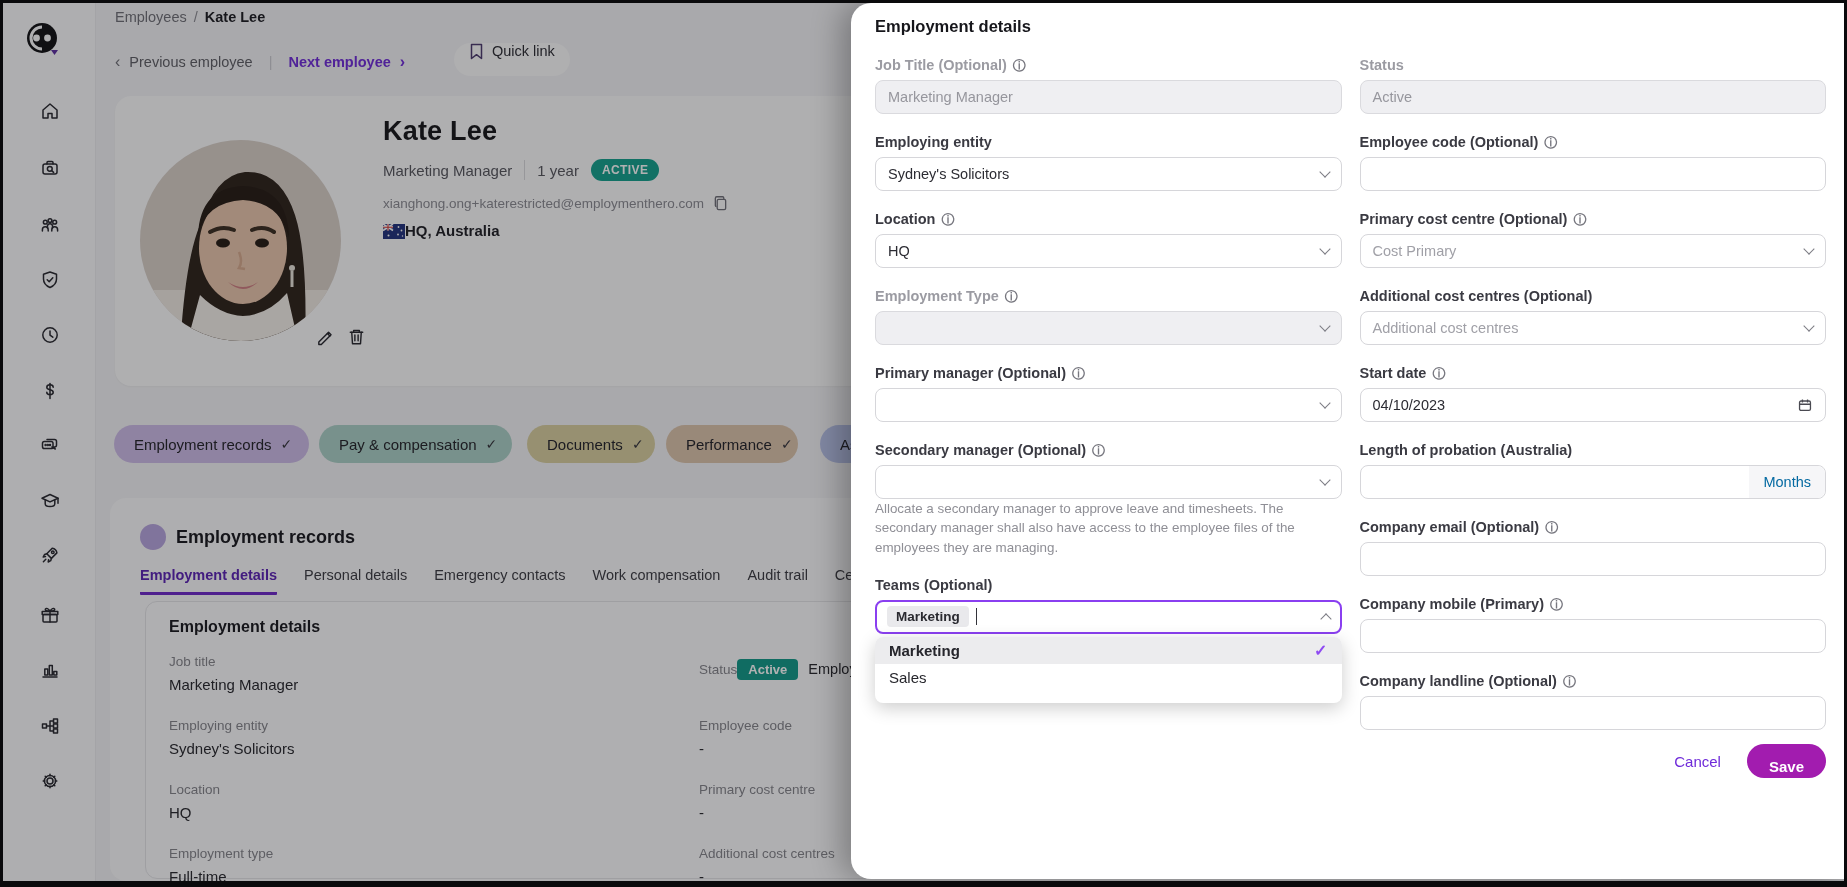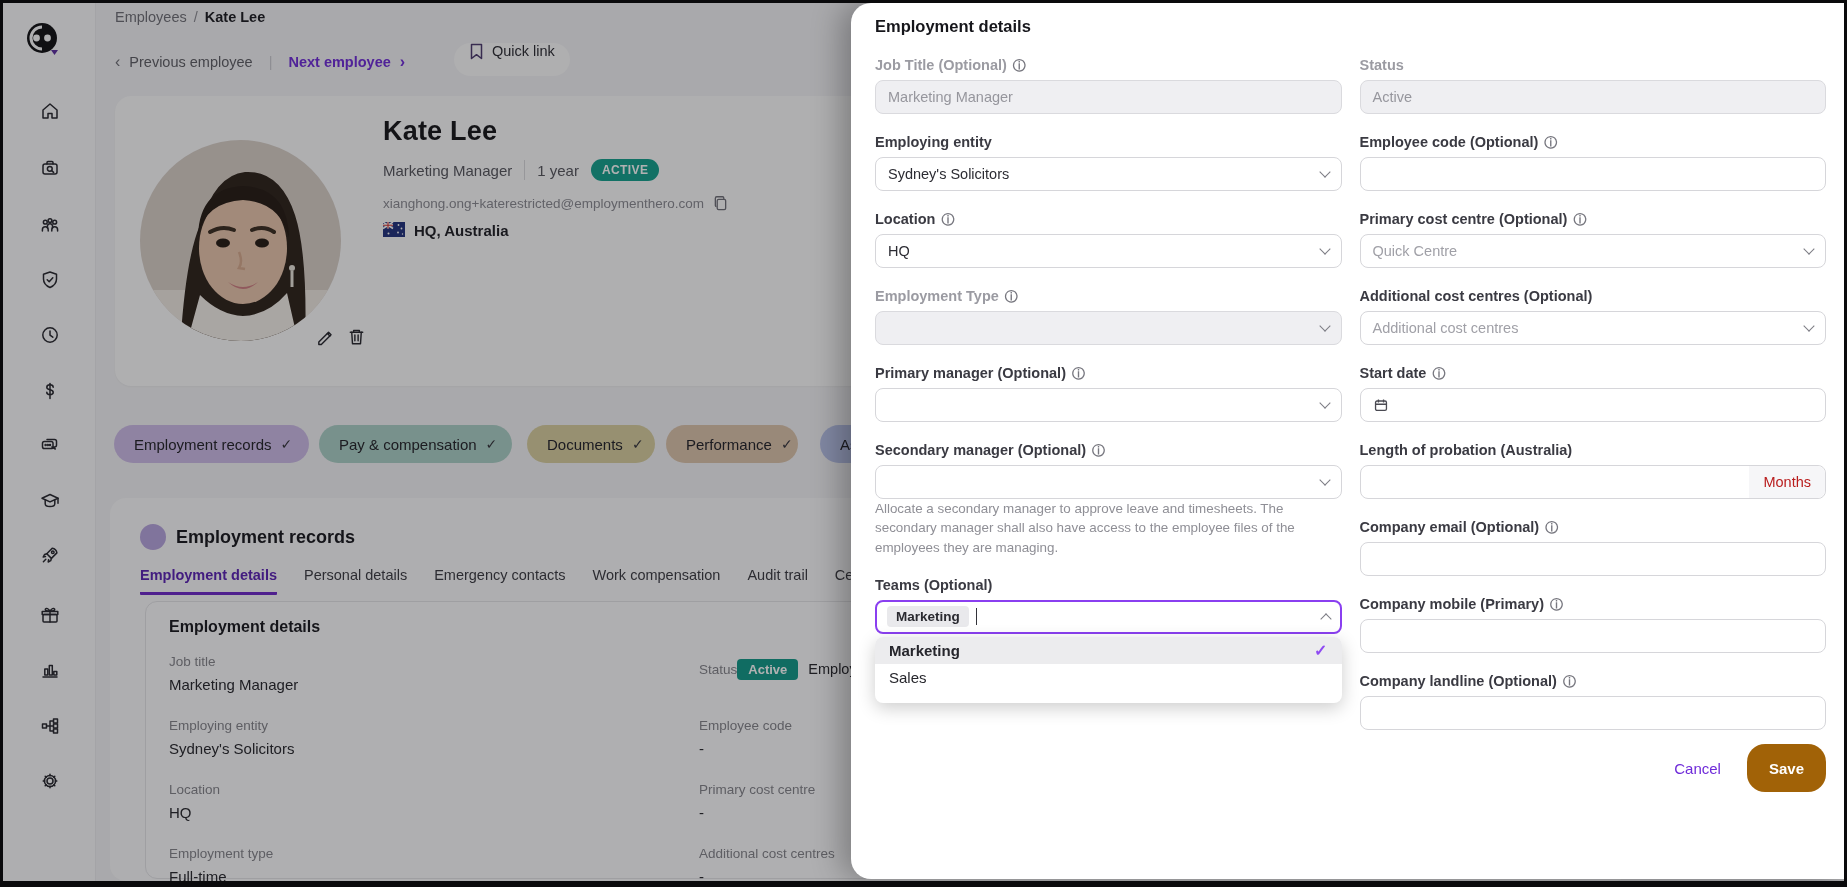--- a/index.html
+++ b/index.html
@@ -23,21 +23,21 @@
   .quicklink{position:absolute;left:451px;top:40px;height:33px;padding:0 15px;border-radius:17px;background:rgba(255,255,255,.72);display:flex;align-items:flex-start;gap:8px;font-size:14.5px;color:#2a2a31;cursor:pointer}
   
   .empcard{position:absolute;left:112px;top:93px;width:1500px;height:290px;background:#fcfcfd;border-radius:16px;box-shadow:0 1px 2px rgba(20,20,30,.04)}
   .avatar{position:absolute;left:25px;top:44px;width:201px;height:201px;border-radius:50%;overflow:hidden}
   .editrow{position:absolute;left:200px;top:230px;display:flex;gap:10px}
   .empname{position:absolute;left:268px;top:20px;font-size:27px;font-weight:700;color:#151519;letter-spacing:.2px}
   .subrow{position:absolute;left:268px;top:63px;display:flex;align-items:center;gap:12px;font-size:15px;color:#55555c}
   .vdiv{width:1px;height:20px;background:#d8d8dc}
   .badge-active{background:#12a08d;color:#fff;font-size:12px;font-weight:700;letter-spacing:.4px;padding:4px 11px;border-radius:12px}
   .emailrow{position:absolute;left:268px;top:99px;display:flex;align-items:center;gap:9px;font-size:13.5px;color:#8a8a91}
-  .locrow{position:absolute;left:268px;top:126px;display:flex;align-items:flex-start;gap:9px;font-size:15px;font-weight:700;color:#1d1d23}
+  .locrow{position:absolute;left:268px;top:126px;display:flex;align-items:flex-end;font-size:15px;font-weight:700;color:#1d1d23}
   
   .pill{position:absolute;top:422px;height:38px;border-radius:19px;display:flex;align-items:center;gap:9px;padding:0 20px;font-size:15px;color:#222228;cursor:pointer;white-space:nowrap;overflow:hidden}
   .pill .ck{font-size:14px;color:#33333a}
   
   .seccard{position:absolute;left:107px;top:495px;width:1520px;height:383px;background:#fbfbfc;border-radius:16px}
   .sechead{position:absolute;left:30px;top:26px;display:flex;align-items:center;gap:10px}
   .seccircle{width:26px;height:26px;border-radius:50%;background:#b7a4de}
   .sechead b{font-size:18px;color:#17171d}
   .tabs{position:absolute;left:30px;top:69px;display:flex;gap:27px;font-size:14.5px;color:#3a3a41;white-space:nowrap}
   .tab{padding-bottom:9px;cursor:pointer}
@@ -60,32 +60,32 @@
   .lbl.gray{color:#9b9ba2}
   .info{color:#77777f;font-size:13px;line-height:1;cursor:pointer}
   .ctl{height:34px;border:1px solid #d6d6da;border-radius:8px;background:#fff;display:flex;align-items:center;padding:0 12px;font-size:14.5px;color:#2c2c33;width:100%}
   .ctl.dis{background:#efeff2;border-color:#dadade;color:#96969d}
   .ctl .ph{color:#a0a0a7}
   .ctl input{border:none;outline:none;background:transparent;font-size:14.5px;color:#2c2c33;width:100%;font-family:inherit}
   .ctl input::placeholder{color:#a0a0a7}
   .grow{flex:1}
   .chev{width:8px;height:8px;border-right:1.6px solid #7c7c84;border-bottom:1.6px solid #7c7c84;transform:rotate(45deg);margin-top:-4px;flex:none}
   .chev.up{transform:rotate(-135deg);margin-top:4px}
-  .suffix{background:#f6f6f8;align-self:stretch;display:flex;align-items:center;padding:0 14px;margin-right:-12px;border-radius:0 8px 8px 0;color:#b91c1c;font-size:14.5px}
+  .suffix{background:#f6f6f8;align-self:stretch;display:flex;align-items:center;padding:0 14px;margin-right:-12px;border-radius:0 8px 8px 0;color:#0369a1;font-size:14.5px}
   .helper{font-size:13.4px;color:#8f8f96;line-height:1.44;}
   .teamsctl{border:2px solid #8a3ff0;padding:0 10px}
   .tag{background:#e9e9ec;border-radius:4px;padding:3px 9px;font-size:13.5px;font-weight:600;color:#2a2a30}
   .caret{width:1.5px;height:17px;background:#33333a;margin-left:7px}
   .menu{position:absolute;top:calc(100% + 3px);left:0;right:0;background:#fff;border-radius:8px;box-shadow:0 5px 18px rgba(0,0,0,.2);padding-bottom:12px;overflow:hidden;z-index:5}
   .opt{height:27px;display:flex;align-items:center;padding:0 14px;font-size:15px;color:#26262c;cursor:pointer}
   .opt.sel{background:#ececee;font-weight:700}
   .opt .ok{margin-left:auto;color:#8f4bf2;font-size:16px}
   .btnrow{display:flex;align-items:center;justify-content:flex-end;gap:26px;margin-top:10px}
   .cancel{color:#6f2bd9;font-size:15px;cursor:pointer}
-  .save{background:#a16207;color:#fff;font-size:15px;font-weight:600;border:none;border-radius:18px;height:48px;padding:14px 22px;cursor:pointer;font-family:inherit}
+  .save{background:#a21caf;color:#fff;font-size:15px;font-weight:600;border:none;border-radius:18px;height:34px;padding:14px 22px;cursor:pointer;font-family:inherit}
 </style>
 </head>
 <body>
 
 <div class="frame">
 <div class="page">
 
   <aside class="sidebar">
     <div class="logo">
       <svg width="44" height="44" viewBox="0 0 44 44">
@@ -429,39 +429,40 @@
           <div class="ctl">
                 <input value="" style="">
               </div>
         </div>
         <div class="fld">
           <div class="lbl">
                 <span>Primary cost centre (Optional)</span>
                 <span class="info">ⓘ</span>
               </div>
           <div class="ctl">
-                <span class="grow ph">Quick Centre</span>
+                <span class="grow ph">Cost Primary</span>
                 <span class="chev"></span>
               </div>
         </div>
         <div class="fld">
           <div class="lbl">
                 <span>Additional cost centres (Optional)</span>
               </div>
           <div class="ctl">
                 <span class="grow ph">Additional cost centres</span>
                 <span class="chev"></span>
               </div>
         </div>
         <div class="fld">
           <div class="lbl">
                 <span>Start date</span>
                 <span class="info">ⓘ</span>
               </div>
           <div class="ctl">
+                <span class="grow">04/10/2023</span>
             <svg width="16" height="16" viewBox="0 0 22 22" style="cursor:pointer">
                   <g fill="none" stroke="#4a4a52" stroke-width="1.8">
                     <rect x="3.5" y="5.5" width="15" height="13" rx="2"></rect>
                     <path d="M3.5 10 h15 M7.5 3.5 v4 M14.5 3.5 v4"></path>
                   </g>
                 </svg>
           </div>
         </div>
         <div class="fld">
           <div class="lbl">

